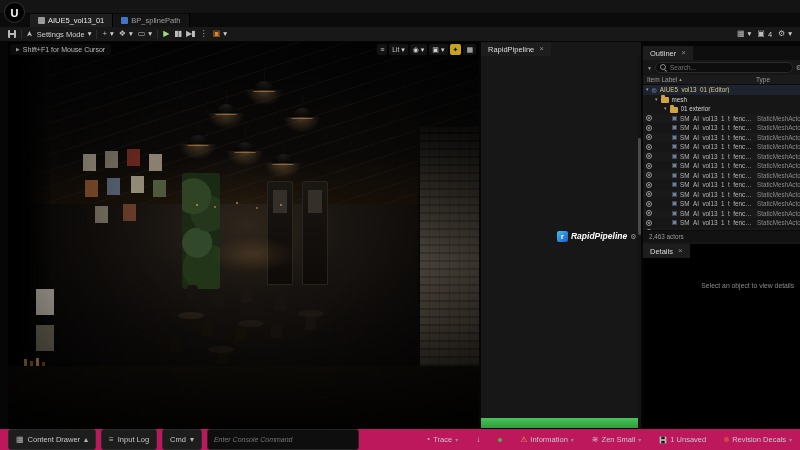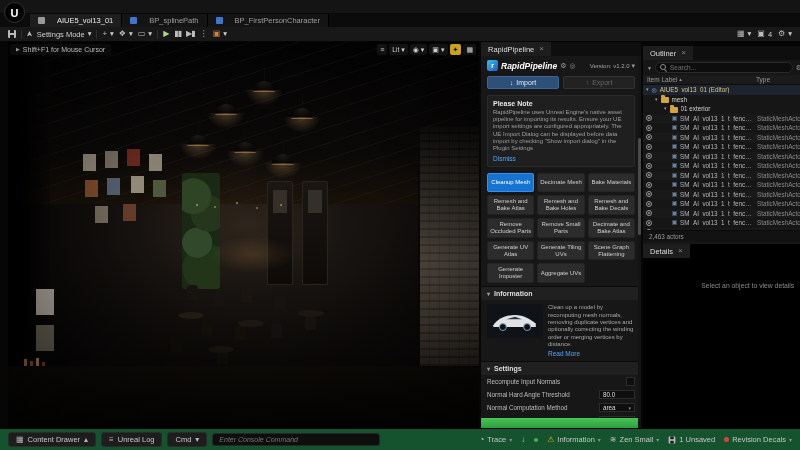--- a/index.html
+++ b/index.html
@@ -52,21 +52,21 @@
   
   .menubar{position:absolute;top:0;left:0;right:0;height:14px;background:#141414;display:flex;align-items:center;border-bottom:1px solid #080808}
   .ue-logo{position:absolute;top:2px;left:4px;width:21px;height:21px;border-radius:50%;background:#000;border:1px solid #333;color:#fff;display:flex;align-items:center;justify-content:center;font-weight:bold;font-size:11px;z-index:10}
   .ue-logo::before{content:"U"}
   .menu-items{display:flex;margin-left:30px}
   .menu-item{padding:0 5px;font-size:8px;color:#cfcfcf;cursor:default}
   .stats{margin-left:auto;display:flex;gap:9px;padding-right:6px;font-size:7px;color:#9ccf84}
 
   
   .tabbar{position:absolute;top:14px;left:0;right:0;height:13px;background:#0b0b0b;display:flex;align-items:stretch;padding-left:30px}
-  .tab{display:flex;align-items:center;gap:12px;padding:0 8px;font-size:7.5px;color:#9f9f9f;background:#141414;border-right:1px solid #000}
+  .tab{display:flex;align-items:center;gap:3px;padding:0 8px;font-size:7.5px;color:#9f9f9f;background:#141414;border-right:1px solid #000}
   .tab.active{background:#1e1e1e;color:#e8e8e8}
   .tab-icon{width:7px;height:7px;border-radius:1px;background:#9a9a9a;flex:none}
   .tab.tab-bp .tab-icon{background:#3f76c9}
 
   
   .toolbar{position:absolute;top:27px;left:0;right:0;height:15px;background:#181818;display:flex;align-items:center;gap:5px;padding:0 8px;font-size:7.5px;border-bottom:1px solid #050505}
   .tb-btn{display:flex;align-items:center;gap:3px;color:#cfcfcf;cursor:default}
   .tb-sep{width:1px;height:9px;background:#2e2e2e}
   .tb-icon{font-size:8px;color:#bdbdbd}
   .tb-orange{color:#d9822b}
@@ -107,21 +107,21 @@
   .vp-btn .g{font-size:7px}
   .vp-btn.highlight{background:#c9a11c;color:#161616}
   .vp-btn.highlight .g{color:#161616}
 
   
   .panel-tabs{height:14px;background:#0e0e0e;display:flex;align-items:stretch;flex:none}
   .panel-tab{display:flex;align-items:center;gap:5px;padding:0 7px;background:#1d1d1d;color:#dcdcdc;font-size:7.5px}
   .tab-close{color:#8a8a8a;font-size:8px}
 
   
-  .rp-panel{position:absolute;left:481px;top:42px;width:160px;height:386px;background:#171717;display:flex;flex-direction:column;overflow:hidden}
+  .rp-panel{position:absolute;left:481px;top:42px;width:160px;height:386px;background:#171717;display:flex;overflow:hidden}
   .rp-scrollbar{position:absolute;right:0;top:14px;bottom:0;width:3px;background:#141414}
   .rp-scrollbar::before{content:"";position:absolute;top:22%;left:0;right:0;height:26%;background:#4a4a4a;border-radius:2px}
   .rp-brand{display:flex;align-items:center;gap:3px;padding:4px 6px 2px 6px}
   .rp-logo{width:11px;height:11px;border-radius:2px;background:linear-gradient(135deg,#35c3e8,#2557c9);color:#fff;font-size:7px;font-weight:bold;display:flex;align-items:center;justify-content:center;flex:none}
   .rp-logo::before{content:"r"}
   .rp-name{font-size:8.5px;font-weight:bold;font-style:italic;color:#fff;white-space:nowrap}
   .rp-brand .g{font-size:7px;color:#9a9a9a}
   .rp-version{margin-left:auto;display:flex;align-items:center;gap:2px;font-size:6px;color:#a5a5a5;white-space:nowrap}
   .rp-io{display:flex;gap:4px;padding:3px 6px}
   .rp-import{flex:1;height:13px;background:#2d4f78;border:1px solid #3c6496;border-radius:2px;color:#dce8f5;font-size:7px;display:flex;align-items:center;justify-content:center;gap:3px}
@@ -164,26 +164,26 @@
   .ol-folder{color:#d6d6d6}
   .ol-folder .pad1{width:6px;flex:none}
   .ol-repeat .ol-row:nth-child(odd){background:#191919}
   .ol-repeat .ol-row .pad{width:14px;flex:none}
   .ol-row .g-chev{font-size:5px;color:#9a9a9a}
   .ol-footer{height:12px;display:flex;align-items:center;padding:0 6px;font-size:6.3px;color:#9a9a9a;background:#121212;border-top:1px solid #0b0b0b;flex:none}
   .details{position:absolute;top:198px;left:0;right:0;bottom:0;background:#000000;display:flex;}
   .details-body{flex:1;display:flex;justify-content:center;padding-top:38px;font-size:6.8px;color:#8a8a8a}
 
   
-  .statusbar{position:absolute;left:0;right:0;bottom:0;height:22px;background:#14532d;border-top:1px solid #000;display:flex;align-items:center;gap:5px;padding:0 8px;font-size:7.5px;color:#c7c7c7}
+  .statusbar{position:absolute;left:0;right:0;bottom:0;height:22px;background:#be185d;border-top:1px solid #000;display:flex;gap:5px;padding:0 8px;font-size:7.5px;color:#c7c7c7}
   .sb-pill{display:flex;align-items:center;gap:4px;background:#1d1d1d;border:1px solid #2b2b2b;border-radius:3px;padding:2px 7px}
   .sb-pill .g{font-size:8px;color:#b5b5b5}
-  .sb-console{display:flex;align-items:center;background:#0e0e0e;border:1px solid #262626;border-radius:3px;padding:2px 6px;width:168px}
+  .sb-console{display:flex;align-items:center;background:#0e0e0e;border:1px solid #262626;border-radius:3px;padding:2px 6px;width:152px}
   .sb-console input{flex:1;background:transparent;border:none;outline:none;color:#6f6f6f;font-style:italic;font-size:7px;font-family:"Liberation Sans",sans-serif;min-width:0}
-  .sb-right{margin-left:auto;display:flex;gap:9px;align-items:center}
+  .sb-right{margin-left:auto;display:flex;gap:18px;align-items:center}
   .sb-item{display:flex;align-items:center;gap:3px}
   .sb-item .g{font-size:8px}
   .sb-warn .g-warn{color:#dfae3c}
   .sb-item .g-chev{font-size:6px;color:#8f8f8f}
 </style>
 </head>
 <body>
 
 <div id="app">
 
@@ -211,24 +211,20 @@
 
   <div class="tabbar">
 
   <div class="tab active tab-level">
       <span class="tab-icon"></span>
       <span>AIUE5_vol13_01</span>
     </div>
       <div class="tab tab-bp">
       <span class="tab-icon"></span>
       <span>BP_splinePath</span>
-    </div>
-      <div class="tab tab-bp">
-      <span class="tab-icon"></span>
-      <span>BP_FirstPersonCharacter</span>
     </div>
     </div>
 
   <div class="toolbar">
     <span class="icon-floppy"></span>
     <span class="tb-sep"></span>
     <span class="tb-btn">
       <i class="g g-cursor tb-icon"></i>
       <span>Settings Mode</span>
       <i class="g g-chev"></i>
@@ -612,21 +608,21 @@
   </div>
 
   <div class="statusbar">
     <span class="sb-pill">
       <i class="g g-grid"></i>
       <span>Content Drawer</span>
       <i class="g g-chev-up"></i>
     </span>
     <span class="sb-pill">
       <i class="g g-burger"></i>
-      <span>Unreal Log</span>
+      <span>Input Log</span>
     </span>
     <span class="sb-pill">
       <span>Cmd</span>
       <i class="g g-chev"></i>
     </span>
     <span class="sb-console">
       <input placeholder="Enter Console Command" style="">
     </span>
     <div class="sb-right">
       <span class="sb-item">

